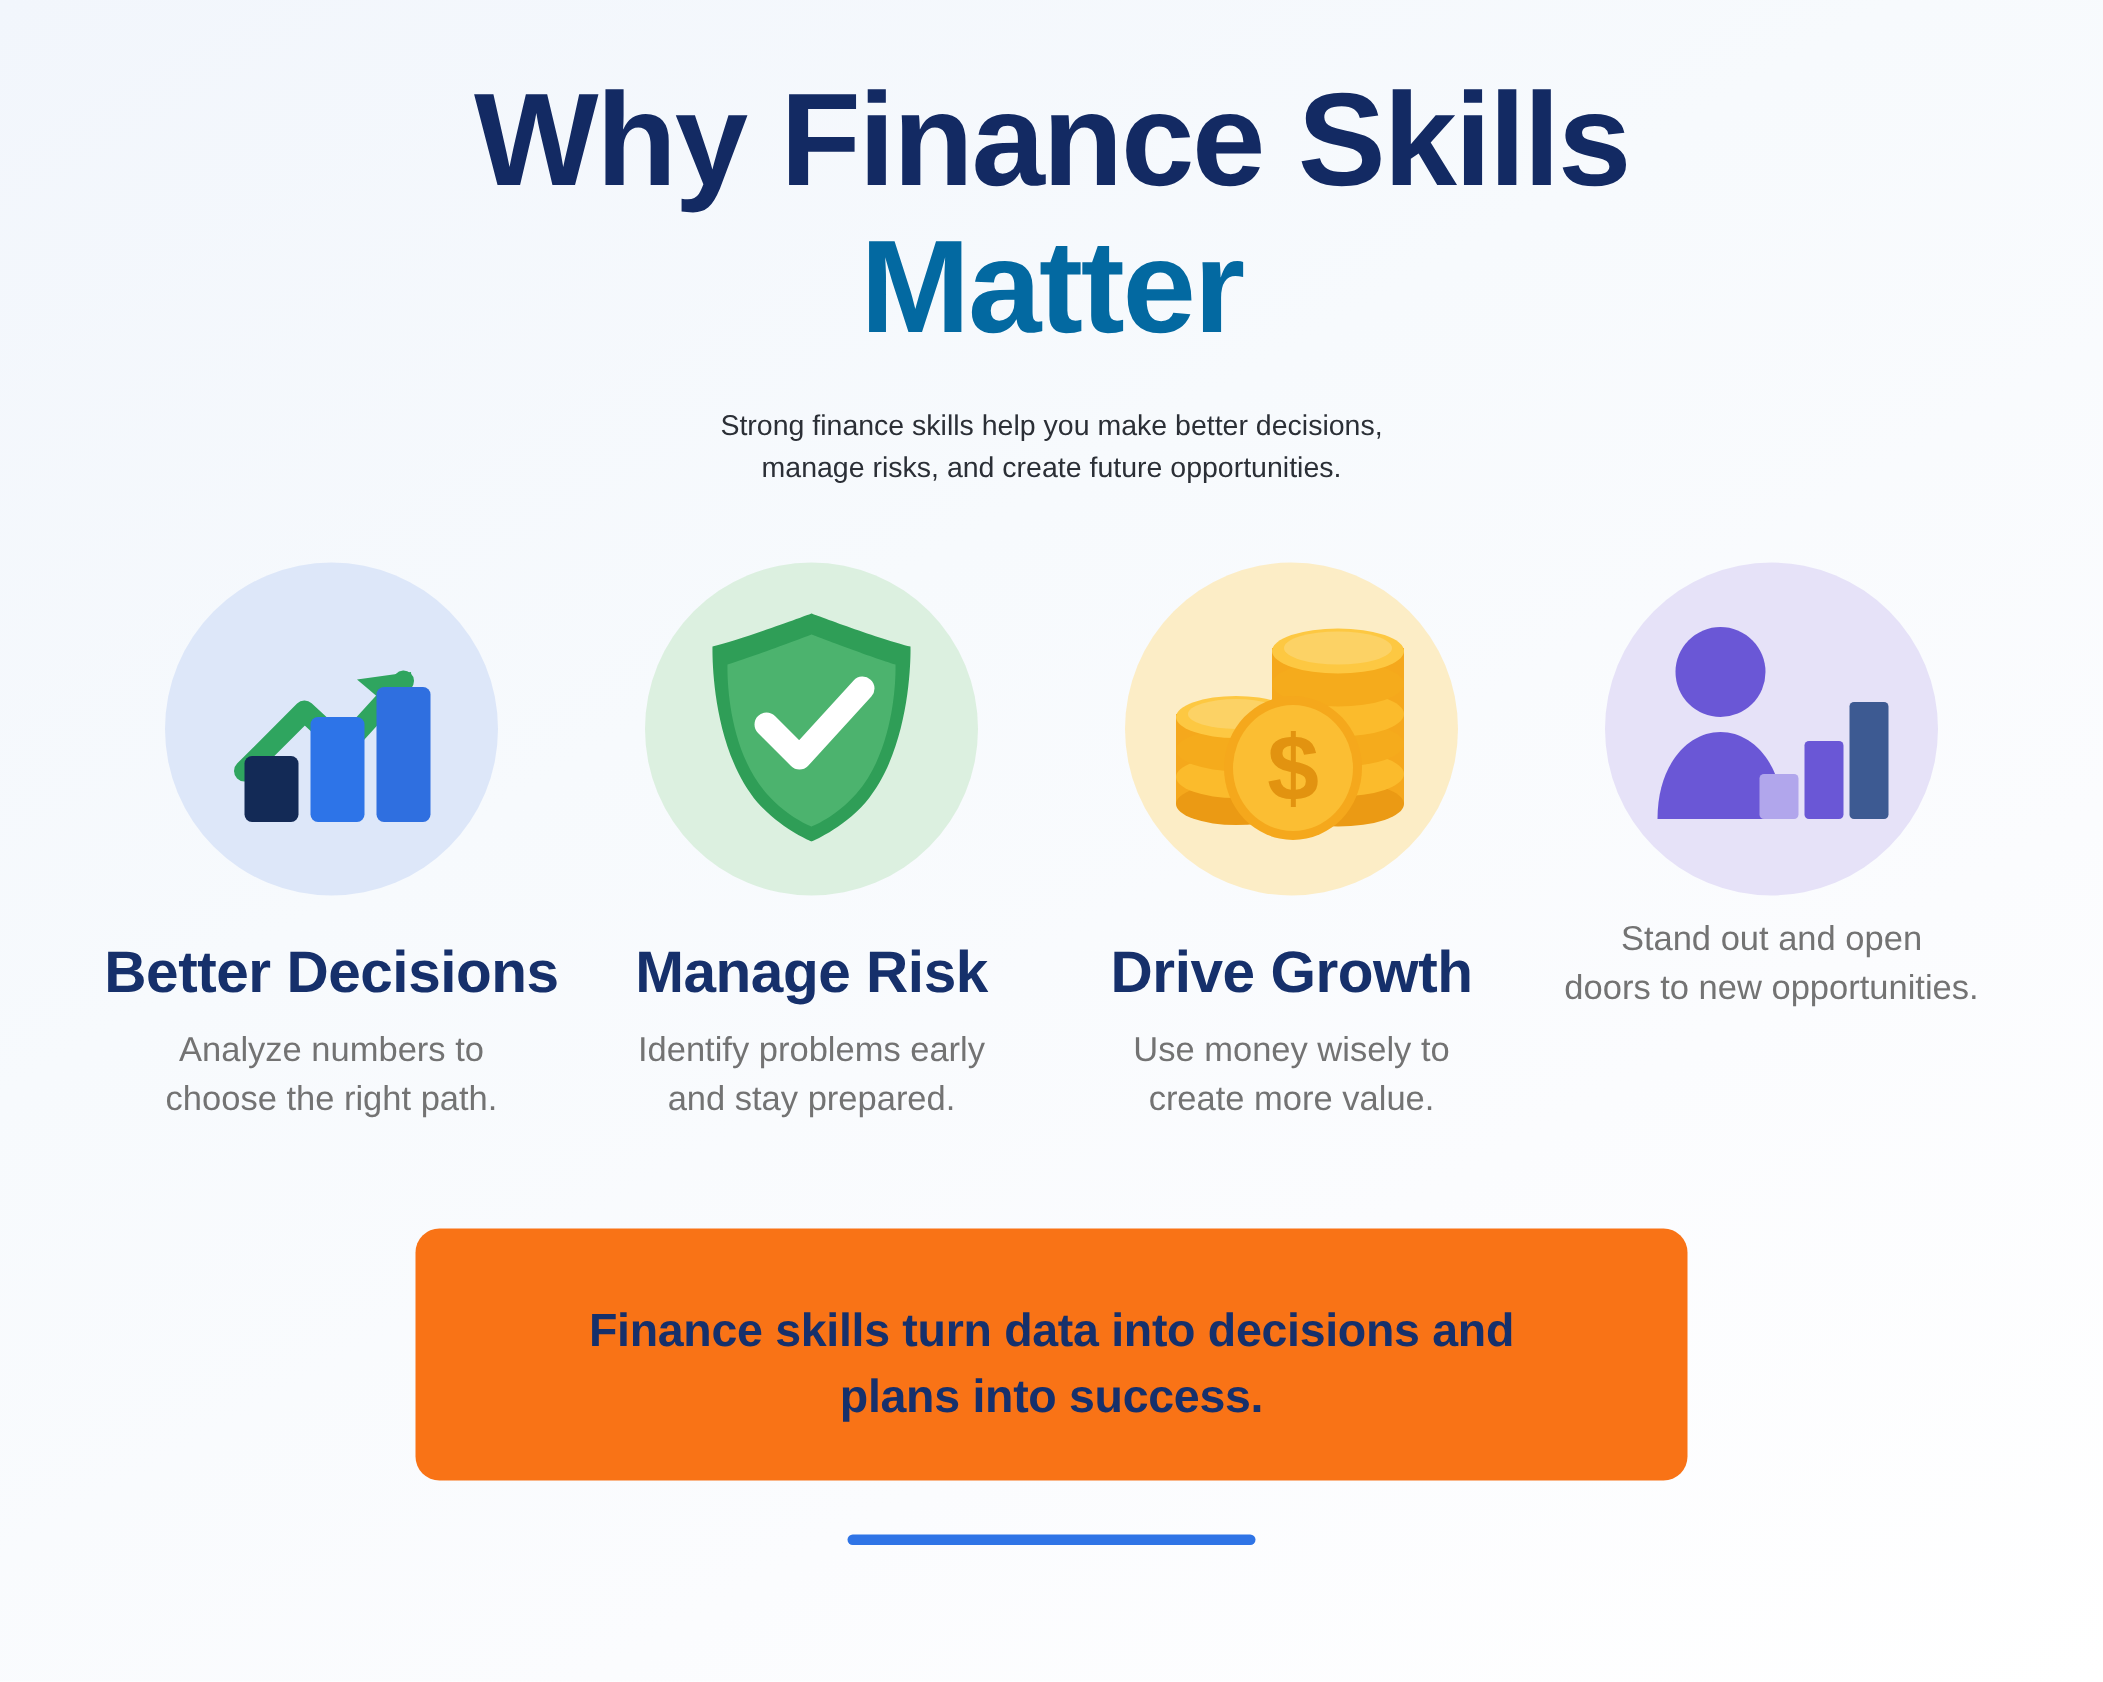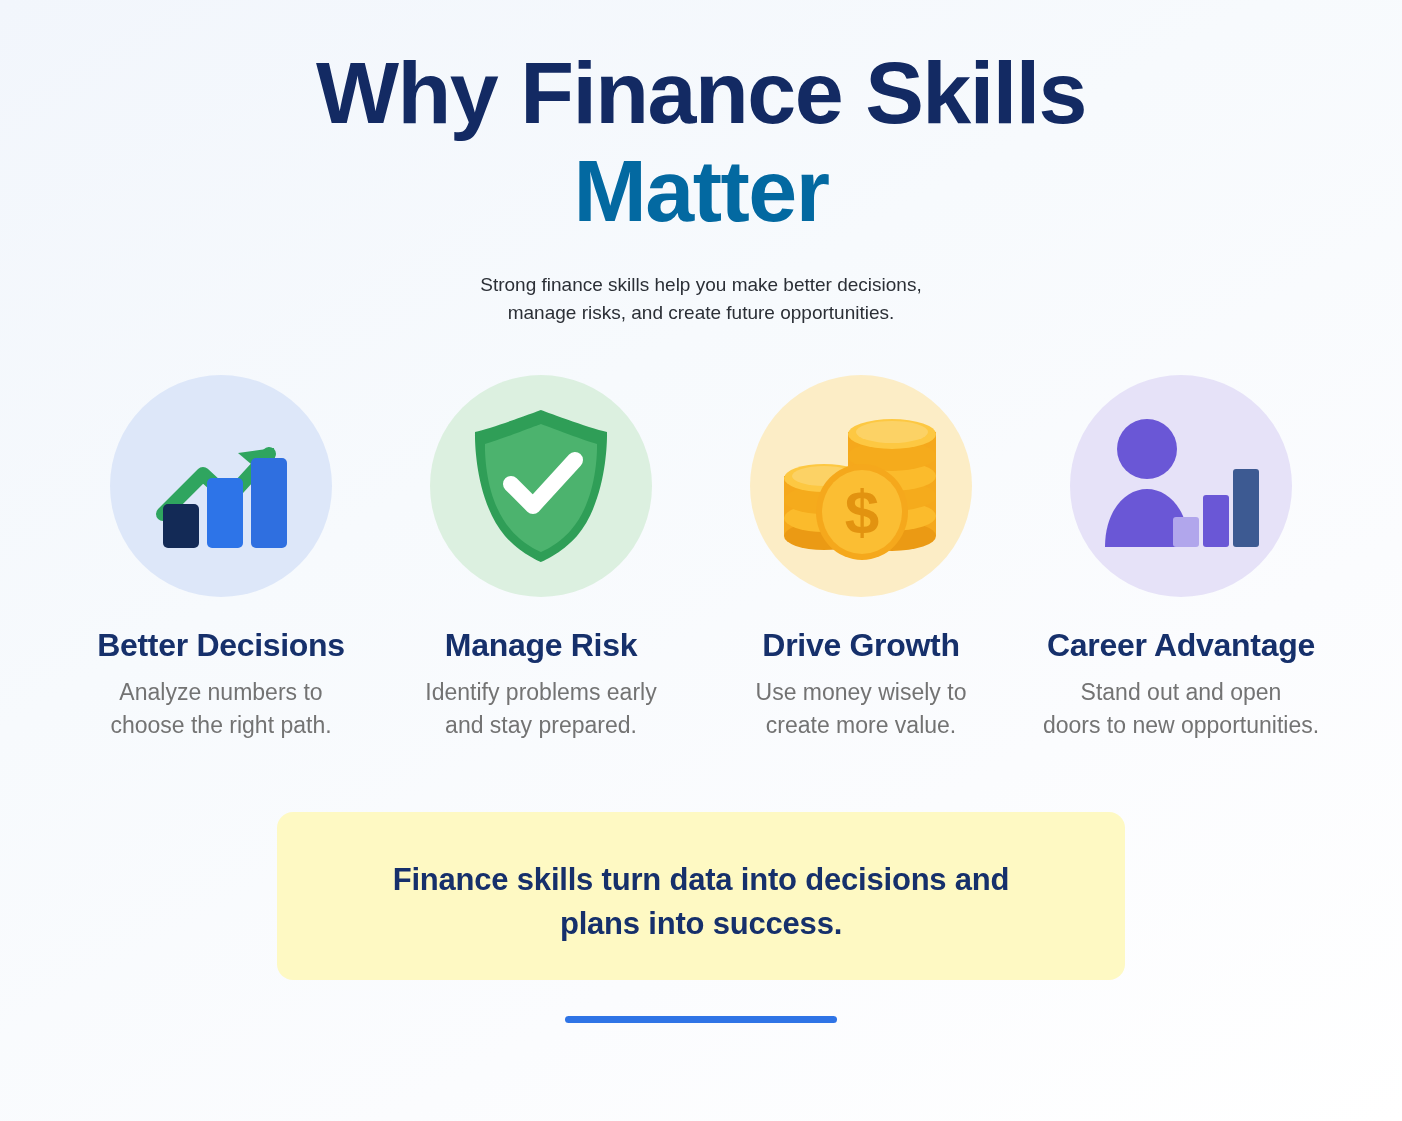--- a/index.html
+++ b/index.html
@@ -80,39 +80,39 @@
     justify-content: center;
     position: relative;
   }
   .c1 { background: #dde7f9; }
   .c2 { background: #dcf0e0; }
   .c3 { background: #fcedc6; }
   .c4 { background: #e6e2f8; }
 
   .card-title {
     margin-top: 30px;
-    font-size: 32px;
+    font-size: 39px;
     font-weight: 700;
     color: #16306b;
     letter-spacing: -0.3px;
   }
   .card-desc {
     margin-top: 12px;
     font-size: 23px;
     line-height: 1.42;
     color: #737373;
     width: 300px;
   }
   .card-desc span { display: block; }
 
   
   .banner {
     margin: 70px auto 0 auto;
     width: 848px;
-    background: #fef9c3;
+    background: #f97316;
     border-radius: 16px;
     padding: 46px 40px 34px 40px;
     box-sizing: border-box;
     text-align: center;
   }
   .banner-text {
     font-size: 31px;
     font-weight: 700;
     line-height: 1.42;
     color: #16306b;
@@ -236,21 +236,20 @@
             <circle cx="48" cy="42" r="30" fill="#6a57d6"></circle>
 
             <path d="M6 140 C6 104 26 82 48 82 C70 82 90 104 90 140 Z" fill="#6a57d6"></path>
 
             <rect x="74" y="110" width="26" height="30" rx="3" fill="#b1a6ec"></rect>
             <rect x="104" y="88" width="26" height="52" rx="3" fill="#6a57d6"></rect>
             <rect x="134" y="62" width="26" height="78" rx="3" fill="#3d5a92"></rect>
           </svg>
         </span>
       </div>
-      <div class="card-title">Career Advantage</div>
       <div class="card-desc">
         <span>Stand out and open</span>
         <span>doors to new opportunities.</span>
       </div>
     </div>
 
   </div>
 
   <div class="banner">
     <div class="banner-text">

